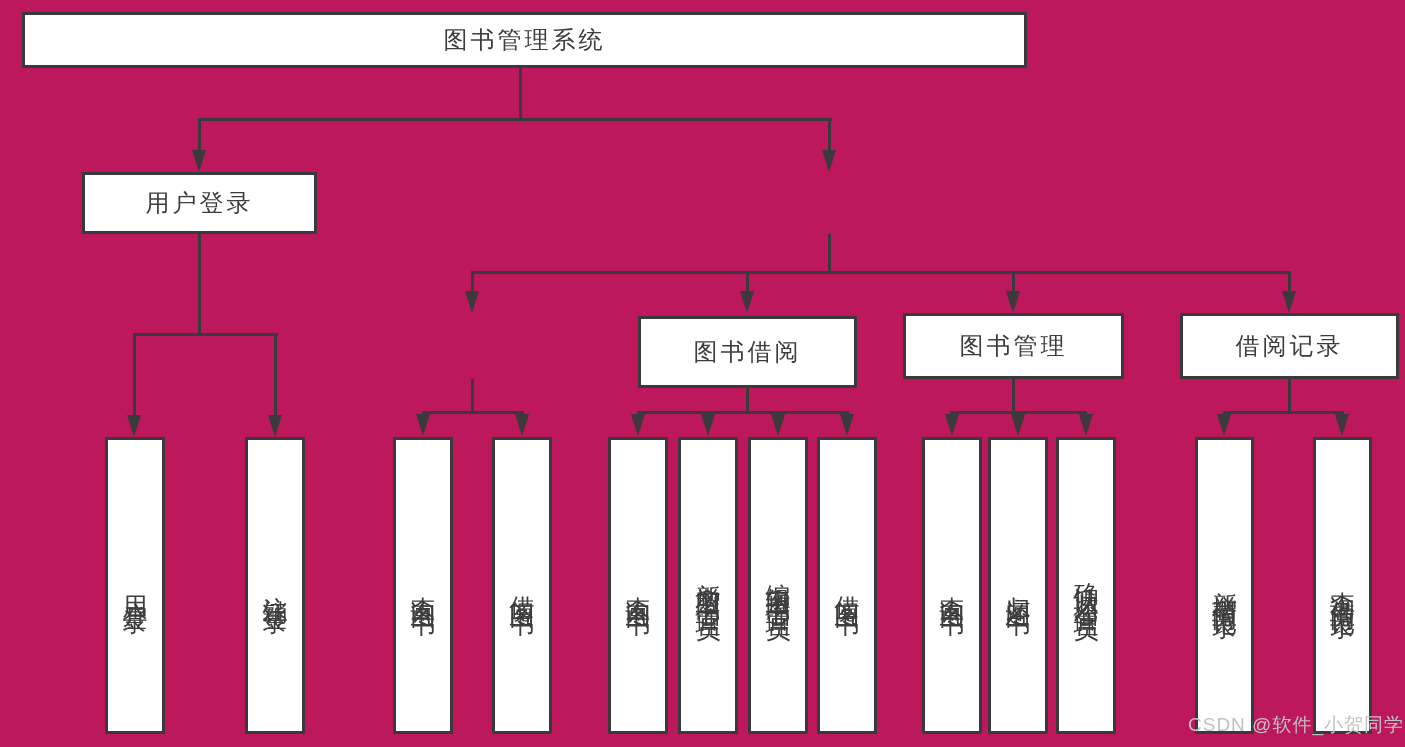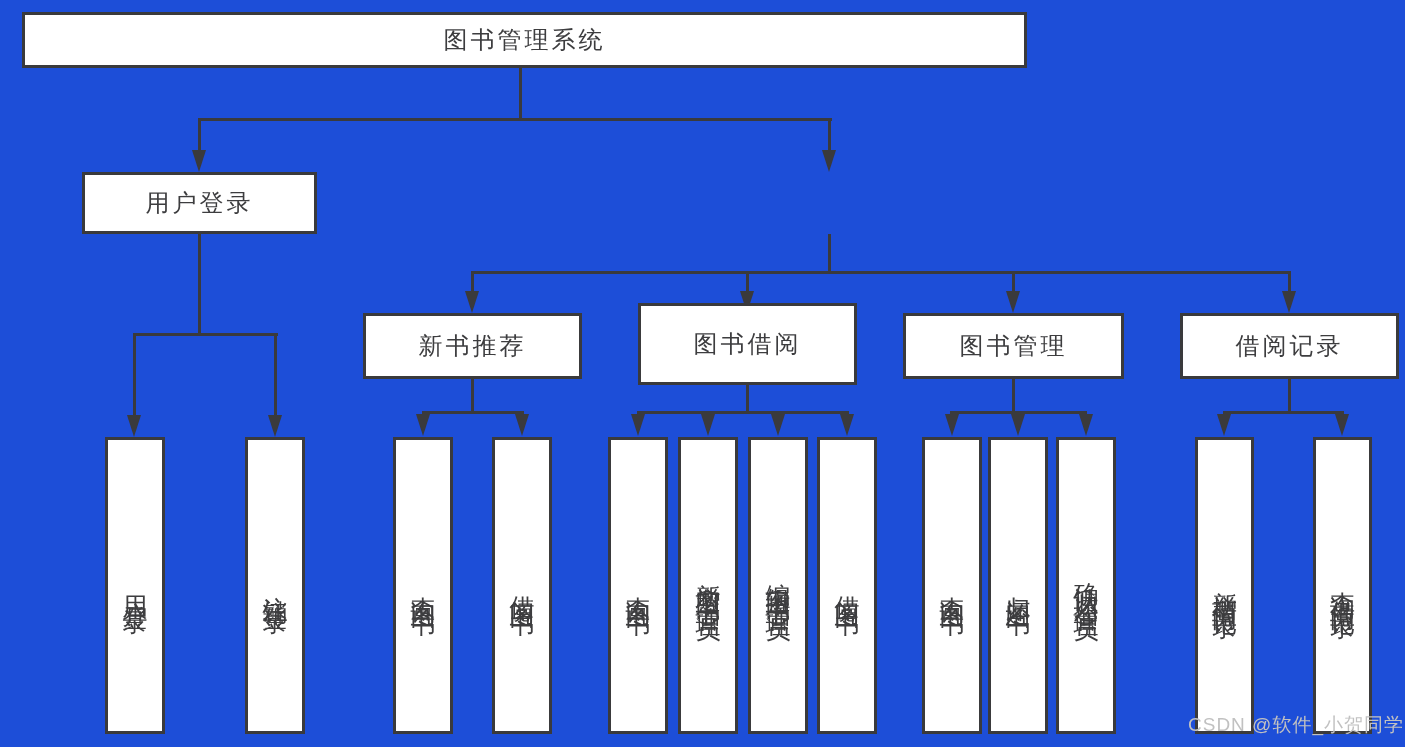--- a/index.html
+++ b/index.html
@@ -1,17 +1,17 @@
 <!DOCTYPE html>
 <html><head>
 <meta charset="utf-8">
 <style>
   html,body{margin:0;padding:0;background:#ffffff;}
   .canvas{
-    position:relative;width:1405px;height:747px;background:#1d4ed8;
+    position:relative;width:1405px;height:747px;background:#be185d;
     font-family:"Liberation Sans","DejaVu Sans",sans-serif;
     color:#3d3d3f;overflow:hidden;
   }
   .node{
     position:absolute;background:#ffffff;border:3px solid #3a3a3c;
     box-sizing:border-box;display:flex;align-items:center;justify-content:center;
     z-index:2;
   }
   .hlabel{font-size:24px;letter-spacing:3px;white-space:nowrap;}
   .vlabel{
@@ -83,24 +83,21 @@
   <div class="arrow" style="left:1335px;top:414px"></div>
 
   <div class="node" style="left:22px;top:12px;width:1005px;height:56px">
     <span class="hlabel">图书管理系统</span>
   </div>
 
   <div class="node" style="left:82px;top:172px;width:235px;height:62px">
     <span class="hlabel">用户登录</span>
   </div>
 
-  <div class="node" style="left:363px;top:313px;width:219px;height:66px">
-    <span class="hlabel">新书推荐</span>
-  </div>
-  <div class="node" style="left:638px;top:303px;width:219px;height:82px">
+  <div class="node" style="left:638px;top:316px;width:219px;height:72px">
     <span class="hlabel">图书借阅</span>
   </div>
   <div class="node" style="left:903px;top:313px;width:221px;height:66px">
     <span class="hlabel">图书管理</span>
   </div>
   <div class="node" style="left:1180px;top:313px;width:219px;height:66px">
     <span class="hlabel">借阅记录</span>
   </div>
 
   <div class="node" style="left:105px;top:437px;width:60px;height:297px">

